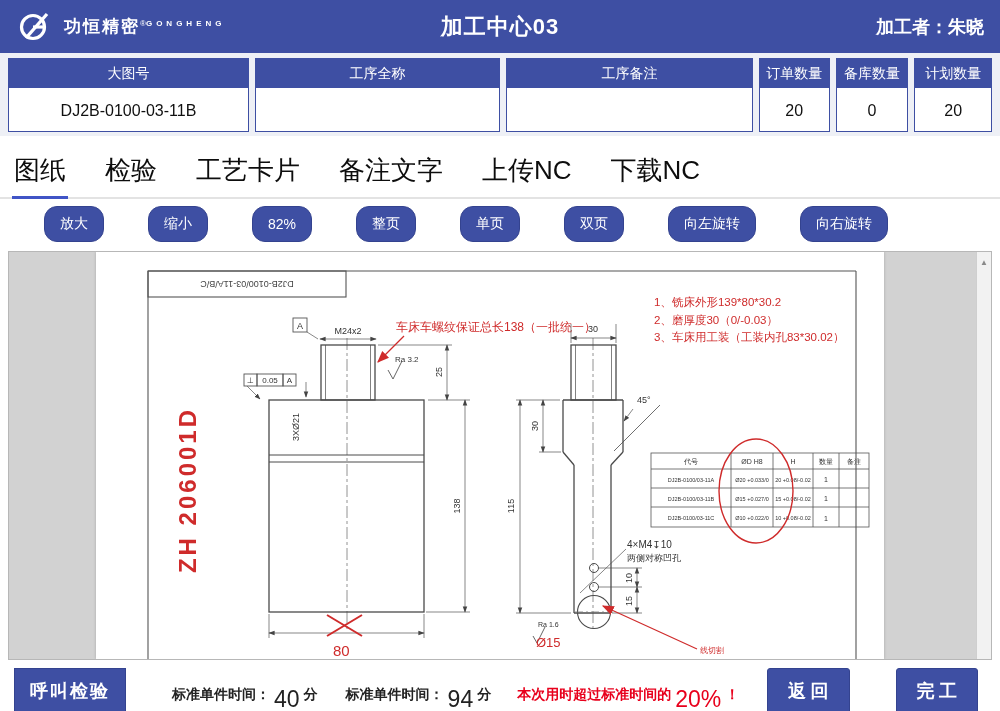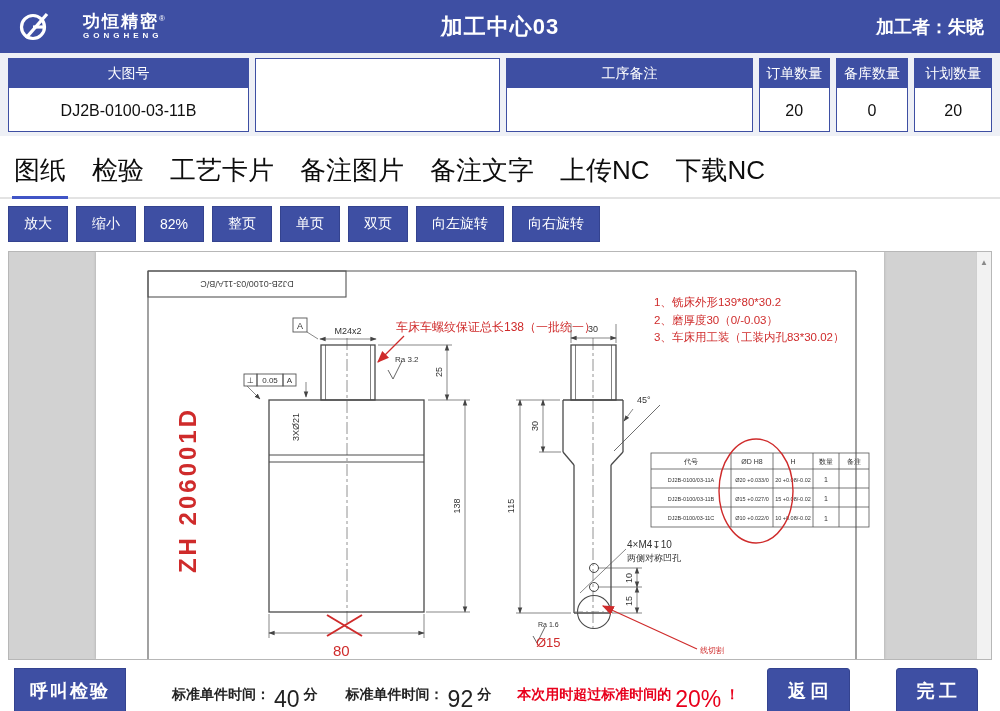--- a/index.html
+++ b/index.html
@@ -6,42 +6,42 @@
     --accent:#3e4fa3; --accent-dark:#34438f; --tab-underline:#4054c6;
     --warn-red:#e8001c; --drawing-red:#cf2b2b; --line:#4a4a4a;
   }
   *{box-sizing:border-box; margin:0; padding:0;}
   body{width:1000px; height:711px; overflow:hidden; background:#fff;
        font-family:"Liberation Sans","DejaVu Sans",sans-serif; color:#111;}
   
   .hdr{height:53px; background:var(--accent); display:flex; align-items:center;
        padding:0 16px; color:#fff;}
   .brand{display:flex; align-items:center; gap:8px; width:235px;}
-  .brand-txt{display:flex; flex-direction:column; line-height:1;margin-left:19px;}
+  .brand-txt{display:flex; flex-direction:row; line-height:1;}
   .brand-cn{font-size:17px; font-weight:bold; letter-spacing:2px;}
   .brand-reg{font-size:8px; vertical-align:super;}
   .brand-en{font-size:8px; font-weight:bold; letter-spacing:4px; margin-top:2px;}
   .hdr-title{flex:1; text-align:center; font-size:22px; font-weight:bold; letter-spacing:1px;}
   .hdr-op{width:235px; text-align:right; font-size:18px; font-weight:bold;}
   
   .info{display:flex; gap:6px; padding:5px 8px 4px; background:#eef0f6; height:83px;}
   .icol{border:1px solid var(--accent); background:#fff; display:flex; flex-direction:column;}
   .ihead{background:var(--accent); color:#fff; font-size:14px; text-align:center;
          padding:6px 0 5px; border-bottom:2px solid #fff;}
   .ival{flex:1; display:flex; align-items:center; justify-content:center; font-size:16px; color:#101010;}
   .w1{width:242px}.w2{width:246px}.w3{width:248px}.w4{width:71px}.w5{width:73px}.w6{width:78px}
   
-  .tabs{display:flex; gap:22px; padding:15px 12px 0; border-bottom:2px solid #e3e3e3; background:#fff;}
+  .tabs{display:flex; gap:35px; padding:15px 12px 0; border-bottom:2px solid #e3e3e3; background:#fff;}
   .tab{font-size:26px; color:#0d0d0d; padding:2px 2px 8px; cursor:pointer; white-space:nowrap;}
   .tab.active{border-bottom:3px solid var(--tab-underline); margin-bottom:-2px;}
   
   .tools{display:flex; gap:8px; padding:7px 8px 5px; background:#fff;}
   .tbtn{background:var(--accent); border:1px solid var(--accent-dark); color:#fff;
-        font-size:14px; padding:8px 15px; border-radius:0; cursor:pointer;
-        font-family:inherit; white-space:nowrap;}
+        font-size:14px; padding:8px 15px; border-radius:13px; cursor:pointer;
+        font-family:inherit; white-space:nowrap;margin-left:36px;}
   
   .viewer{margin:4px 8px 0; height:409px; background:#d2d2d2; border:1px solid #b7b7b7;
           position:relative; overflow:hidden;}
   .page{position:absolute; left:87px; top:0; width:788px; height:100%;
         background:#fff; box-shadow:0 0 3px rgba(0,0,0,.2);}
   .dwg{display:block;}
   .sbar{position:absolute; right:0; top:0; width:15px; height:100%;
         background:#f2f2f2; border-left:1px solid #cfcfcf; cursor:pointer;}
   .sbar-up{display:block; text-align:center; font-size:8px; color:#8a8a8a; padding-top:6px;}
   
@@ -83,20 +83,21 @@
   <div class="hdr-title">加工中心03</div>
   <div class="hdr-op">加工者：朱晓</div>
 </div>
 
 <div class="info">
   <div class="icol w1">
     <div class="ihead">大图号</div>
     <div class="ival">DJ2B-0100-03-11B</div>
   </div>
   <div class="icol w2">
+    <div class="ihead">工序全称</div>
   </div>
   <div class="icol w3">
     <div class="ihead">工序备注</div>
     <div class="ival"></div>
   </div>
   <div class="icol w4">
     <div class="ihead">订单数量</div>
     <div class="ival">20</div>
   </div>
   <div class="icol w5">
@@ -106,21 +107,20 @@
   <div class="icol w6">
     <div class="ihead">计划数量</div>
     <div class="ival">20</div>
   </div>
 </div>
 
 <div class="tabs">
   <div class="tab active">图纸</div>
   <div class="tab">检验</div>
   <div class="tab">工艺卡片</div>
-  <div class="tab">备注图片</div>
   <div class="tab">备注文字</div>
   <div class="tab">上传NC</div>
   <div class="tab">下载NC</div>
 </div>
 
 <div class="tools">
   <button class="tbtn">放大</button>
   <button class="tbtn">缩小</button>
   <button class="tbtn">82%</button>
   <button class="tbtn">整页</button>
@@ -294,19 +294,19 @@
     </svg>
   </div>
   <div class="sbar">
     <span class="sbar-up">▲</span>
   </div>
 </div>
 
 <div class="ftr">
   <button class="call-btn">呼叫检验</button>
   <span class="tgrp std"><span>标准单件时间：</span><span class="num">40</span><span>分</span></span>
-  <span class="tgrp acc"><span>标准单件时间：</span><span class="num">92</span><span>分</span></span>
+  <span class="tgrp acc"><span>标准单件时间：</span><span class="num">94</span><span>分</span></span>
   <span class="warn"><span>本次用时超过标准时间的</span><span class="num">20%</span><span>！</span></span>
   <span class="navs">
     <button class="fbtn">返 回</button>
     <button class="fbtn">完 工</button>
   </span>
 </div>
 
 </body></html>

